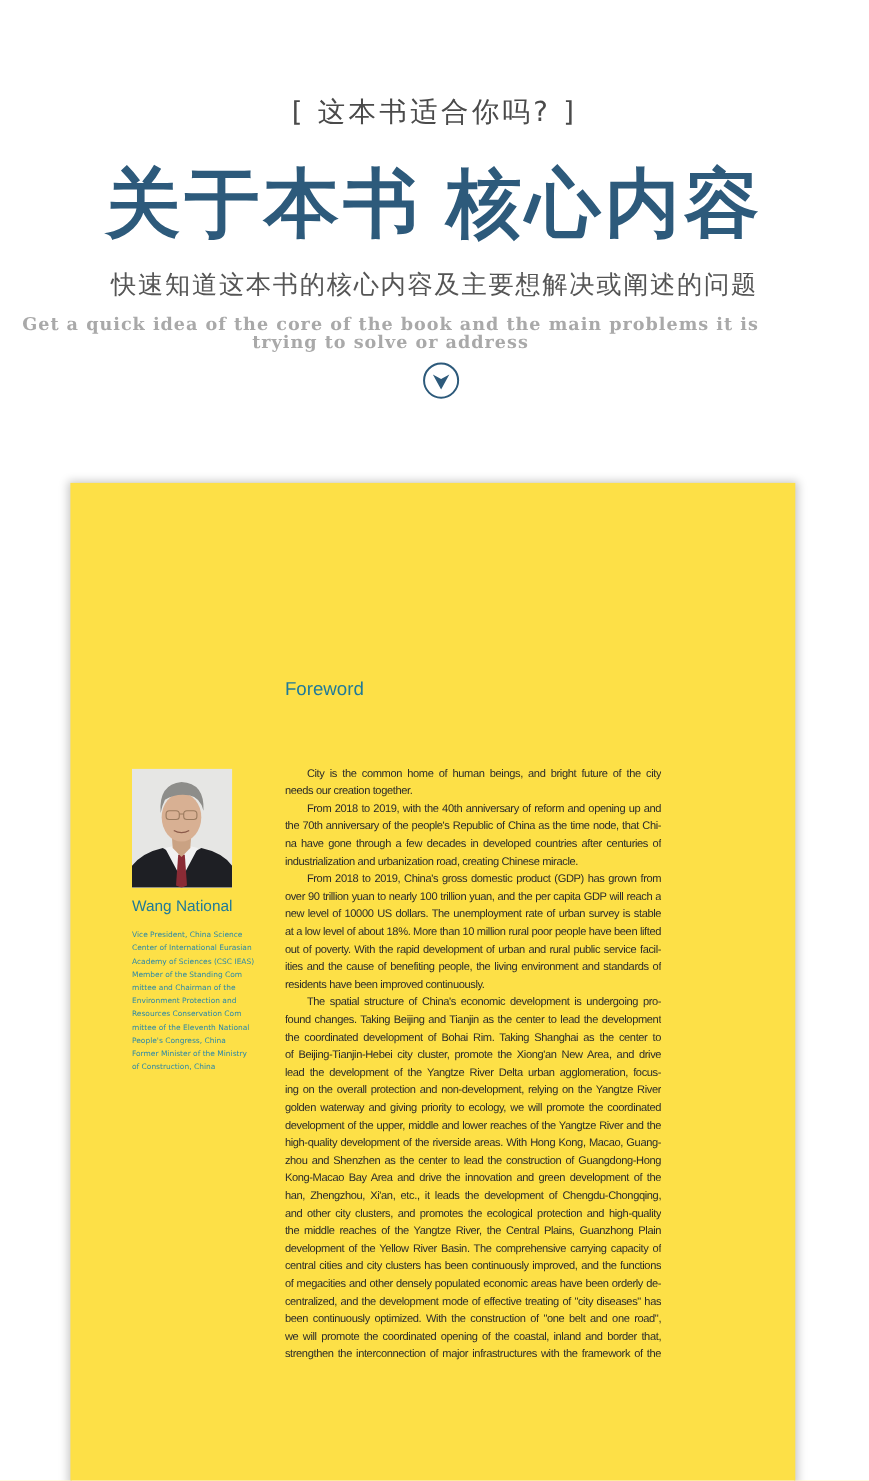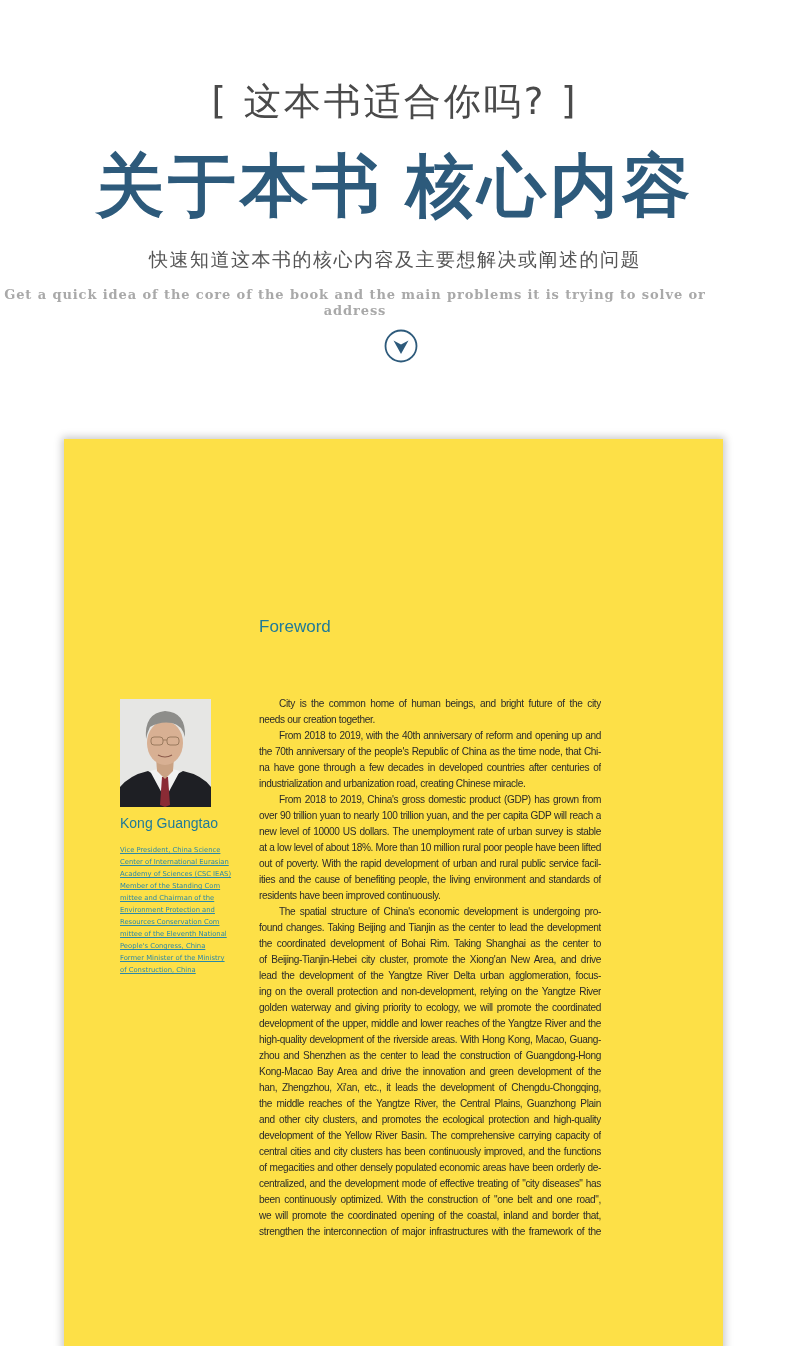--- a/index.html
+++ b/index.html
@@ -2,37 +2,37 @@
 <html><head>
   <meta charset="utf-8">
   <style>
     * { margin: 0; padding: 0; box-sizing: border-box; }
     html, body { width: 790px; height: 1346px; background: #ffffff; overflow: hidden; }
     body { position: relative; font-family: "DejaVu Sans", sans-serif; }
 
     .header { position: absolute; left: 0; top: 0; width: 790px; height: 400px; }
     .question {
       position: absolute; left: 0; width: 790px; top: 78px; text-align: center;
-      font-family: "DejaVu Sans", sans-serif; font-size: 37px; color: #4a4a4a;
+      font-family: "DejaVu Sans", sans-serif; font-size: 25px; color: #4a4a4a;
       letter-spacing: 3px; line-height: 48px;
     }
     .main-title {
       position: absolute; left: 0; width: 790px; top: 140px; text-align: center;
       font-family: "DejaVu Serif", serif; font-weight: bold; font-size: 68px;
       color: #2d5a7b; letter-spacing: 4px; line-height: 90px;
     }
     .main-title .gap { display: inline-block; width: 22px; }
     .subtitle-cn {
       position: absolute; left: 0; width: 790px; top: 242px; text-align: center;
-      font-family: "DejaVu Serif", serif; font-size: 19px; color: #555555;
+      font-family: "DejaVu Serif", serif; font-size: 23px; color: #555555;
       letter-spacing: 1.5px; line-height: 34px;
     }
     .subtitle-en {
       position: absolute; left: 0; width: 710px; top: 287px; text-align: center;
-      font-family: "DejaVu Serif", serif; font-weight: bold; font-size: 13px;
+      font-family: "DejaVu Serif", serif; font-weight: bold; font-size: 16px;
       color: #a9a9a9; letter-spacing: 0.9px; line-height: 16px;
     }
     .down-icon {
       position: absolute; left: 384px; top: 329px; width: 34px; height: 34px;
       cursor: pointer;
     }
 
     .book-page {
       position: absolute; left: 64px; top: 411px; width: 659px; height: 912px;
       background: #fde047;
@@ -50,21 +50,21 @@
     .author-name {
       position: absolute; left: 56px; top: 376px;
       font-family: "Liberation Sans", sans-serif; font-size: 14px; color: #1f7a99;
       white-space: nowrap;
     }
     .author-bio {
       position: absolute; left: 56px; top: 405px; width: 118px;
       font-family: "DejaVu Sans", sans-serif; font-size: 6.8px; line-height: 12px;
       color: #2b88a8; text-align: justify;
     }
-    .author-bio div { white-space: nowrap; overflow: hidden; text-decoration: underline; }
+    .author-bio div { white-space: nowrap; overflow: hidden; }
     .body-text {
       position: absolute; left: 195px; top: 257px; width: 342px;
       font-family: "Liberation Sans Narrow", "Liberation Sans", sans-serif;
       font-size: 10.1px; line-height: 16px; color: #2a2a2a;
       letter-spacing: -0.35px;
     }
     .body-text .line { display: block; white-space: nowrap; text-align: justify; text-align-last: justify; height: 16px; overflow: hidden; }
     .body-text .line.last { text-align-last: left; }
     .body-text .line.indent { padding-left: 20px; }
   </style>
@@ -105,21 +105,21 @@
 
       <path d="M26 40 Q24 14 45 12 Q66 13 65 38 Q62 26 52 24 Q40 22 30 28 Q27 34 26 40 Z" fill="#8d8d8a"></path>
 
       <rect x="31" y="38" width="12" height="8" rx="3" fill="none" stroke="#9a7a5e" stroke-width="1"></rect>
       <rect x="47" y="38" width="12" height="8" rx="3" fill="none" stroke="#9a7a5e" stroke-width="1"></rect>
       <line x1="43" y1="41" x2="47" y2="41" stroke="#9a7a5e" stroke-width="1"></line>
 
       <path d="M38 56 Q45 60 52 56" fill="none" stroke="#8b5a4a" stroke-width="1.2"></path>
     </svg>
   </div>
-  <div class="author-name">Kong Guangtao</div>
+  <div class="author-name">Wang National</div>
   <div class="author-bio" id="author-bio">
       <div>Vice President, China Science</div>
       <div>Center of International Eurasian</div>
       <div>Academy of Sciences (CSC IEAS)</div>
       <div>Member of the Standing Com</div>
       <div>mittee and Chairman of the</div>
       <div>Environment Protection and</div>
       <div>Resources Conservation Com</div>
       <div>mittee of the Eleventh National</div>
       <div>People's Congress, China</div>
@@ -146,22 +146,22 @@
       <span class="line">the coordinated development of Bohai Rim. Taking Shanghai as the center to</span>
       <span class="line">of Beijing-Tianjin-Hebei city cluster, promote the Xiong'an New Area, and drive</span>
       <span class="line">lead the development of the Yangtze River Delta urban agglomeration, focus-</span>
       <span class="line">ing on the overall protection and non-development, relying on the Yangtze River</span>
       <span class="line">golden waterway and giving priority to ecology, we will promote the coordinated</span>
       <span class="line">development of the upper, middle and lower reaches of the Yangtze River and the</span>
       <span class="line">high-quality development of the riverside areas. With Hong Kong, Macao, Guang-</span>
       <span class="line">zhou and Shenzhen as the center to lead the construction of Guangdong-Hong</span>
       <span class="line">Kong-Macao Bay Area and drive the innovation and green development of the</span>
       <span class="line">han, Zhengzhou, Xi'an, etc., it leads the development of Chengdu-Chongqing,</span>
+      <span class="line">and other city clusters, and promotes the ecological protection and high-quality</span>
       <span class="line">the middle reaches of the Yangtze River, the Central Plains, Guanzhong Plain</span>
-      <span class="line">and other city clusters, and promotes the ecological protection and high-quality</span>
       <span class="line">development of the Yellow River Basin. The comprehensive carrying capacity of</span>
       <span class="line">central cities and city clusters has been continuously improved, and the functions</span>
       <span class="line">of megacities and other densely populated economic areas have been orderly de-</span>
       <span class="line">centralized, and the development mode of effective treating of "city diseases" has</span>
       <span class="line">been continuously optimized. With the construction of "one belt and one road",</span>
       <span class="line">we will promote the coordinated opening of the coastal, inland and border that,</span>
       <span class="line">strengthen the interconnection of major infrastructures with the framework of the</span>
     </div>
 </div>
 

